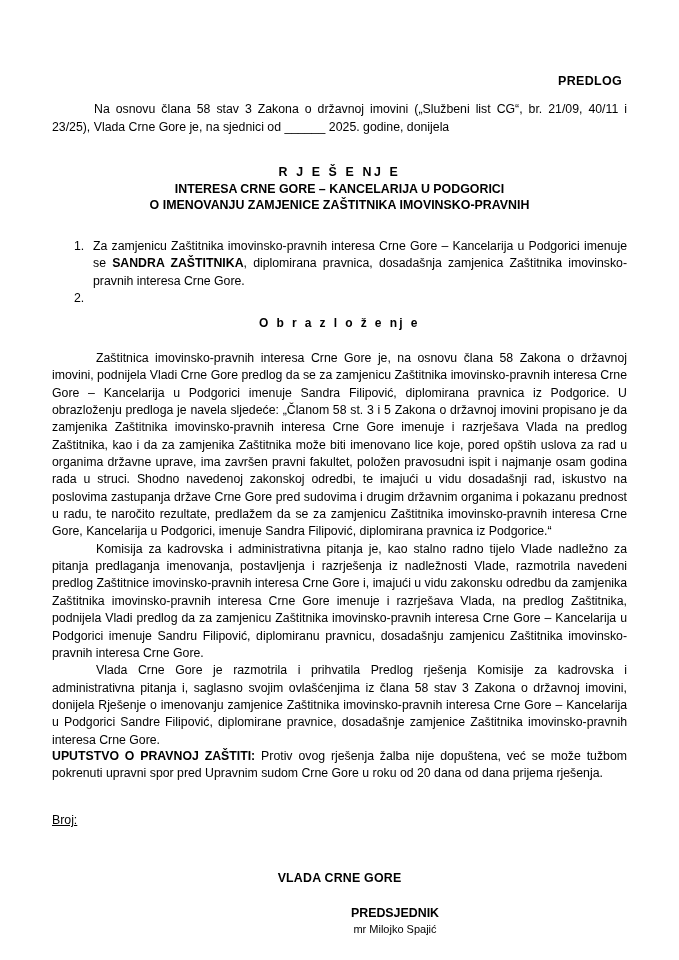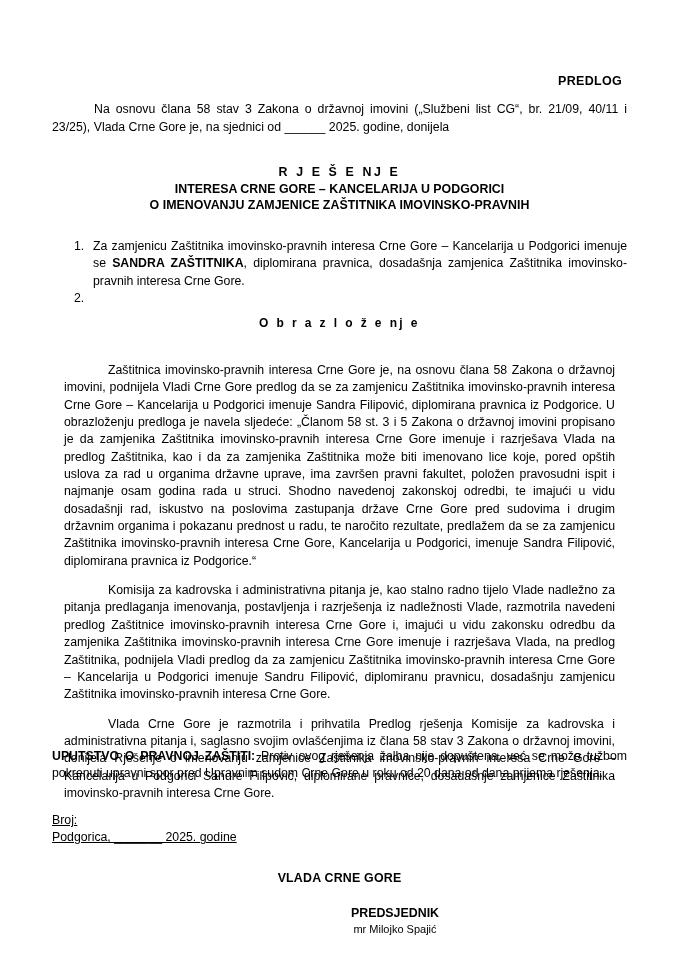--- a/index.html
+++ b/index.html
@@ -109,21 +109,21 @@
     position: absolute;
     top: 350px;
     left: 52px;
     width: 575px;
     font-size: 12.3px;
     line-height: 17.35px;
     text-align: justify;
     text-justify: inter-word;
   }
   .body-block p {
-    margin: 12px;
+    margin: 0;
     text-indent: 44px;
     text-align: justify;
   }
 
   .legal-notice {
     position: absolute;
     top: 748px;
     left: 52px;
     width: 575px;
     font-size: 12.3px;
@@ -202,20 +202,19 @@
     <p>Komisija za kadrovska i administrativna pitanja je, kao stalno radno tijelo Vlade nadležno za pitanja predlaganja imenovanja, postavljenja i razrješenja iz nadležnosti Vlade, razmotrila navedeni predlog Zaštitnice imovinsko-pravnih interesa Crne Gore i, imajući u vidu zakonsku odredbu da zamjenika Zaštitnika imovinsko-pravnih interesa Crne Gore imenuje i razrješava Vlada, na predlog Zaštitnika, podnijela Vladi predlog da za zamjenicu Zaštitnika imovinsko-pravnih interesa Crne Gore – Kancelarija u Podgorici imenuje Sandru Filipović, diplomiranu pravnicu, dosadašnju zamjenicu Zaštitnika imovinsko-pravnih interesa Crne Gore.</p>
     <p>Vlada Crne Gore je razmotrila i prihvatila Predlog rješenja Komisije za kadrovska i administrativna pitanja i, saglasno svojim ovlašćenjima iz člana 58 stav 3 Zakona o državnoj imovini, donijela Rješenje o imenovanju zamjenice Zaštitnika imovinsko-pravnih interesa Crne Gore – Kancelarija u Podgorici Sandre Filipović, diplomirane pravnice, dosadašnje zamjenice Zaštitnika imovinsko-pravnih interesa Crne Gore.</p>
   </div>
 
   <div class="legal-notice">
     <span class="lead">UPUTSTVO O PRAVNOJ ZAŠTITI:</span><span> Protiv ovog rješenja žalba nije dopuštena, već se može tužbom pokrenuti upravni spor pred Upravnim sudom Crne Gore u roku od 20 dana od dana prijema rješenja.</span>
   </div>
 
   <div class="ref-block">
     <div>Broj:</div>
-    <div>Podgorica, _______ 2025. godine</div>
   </div>
 
   <div class="sign-gov">VLADA CRNE GORE</div>
   <div class="sign-role">PREDSJEDNIK</div>
   <div class="sign-name">mr Milojko Spajić</div>
 
 </div>
 
 </body></html>

